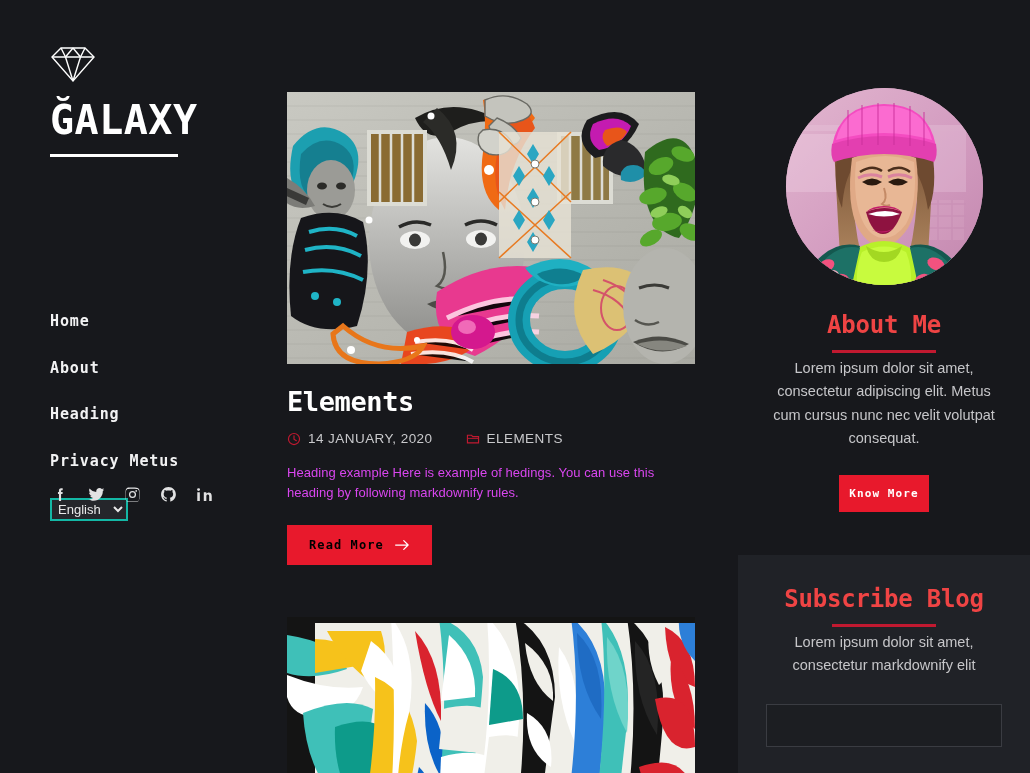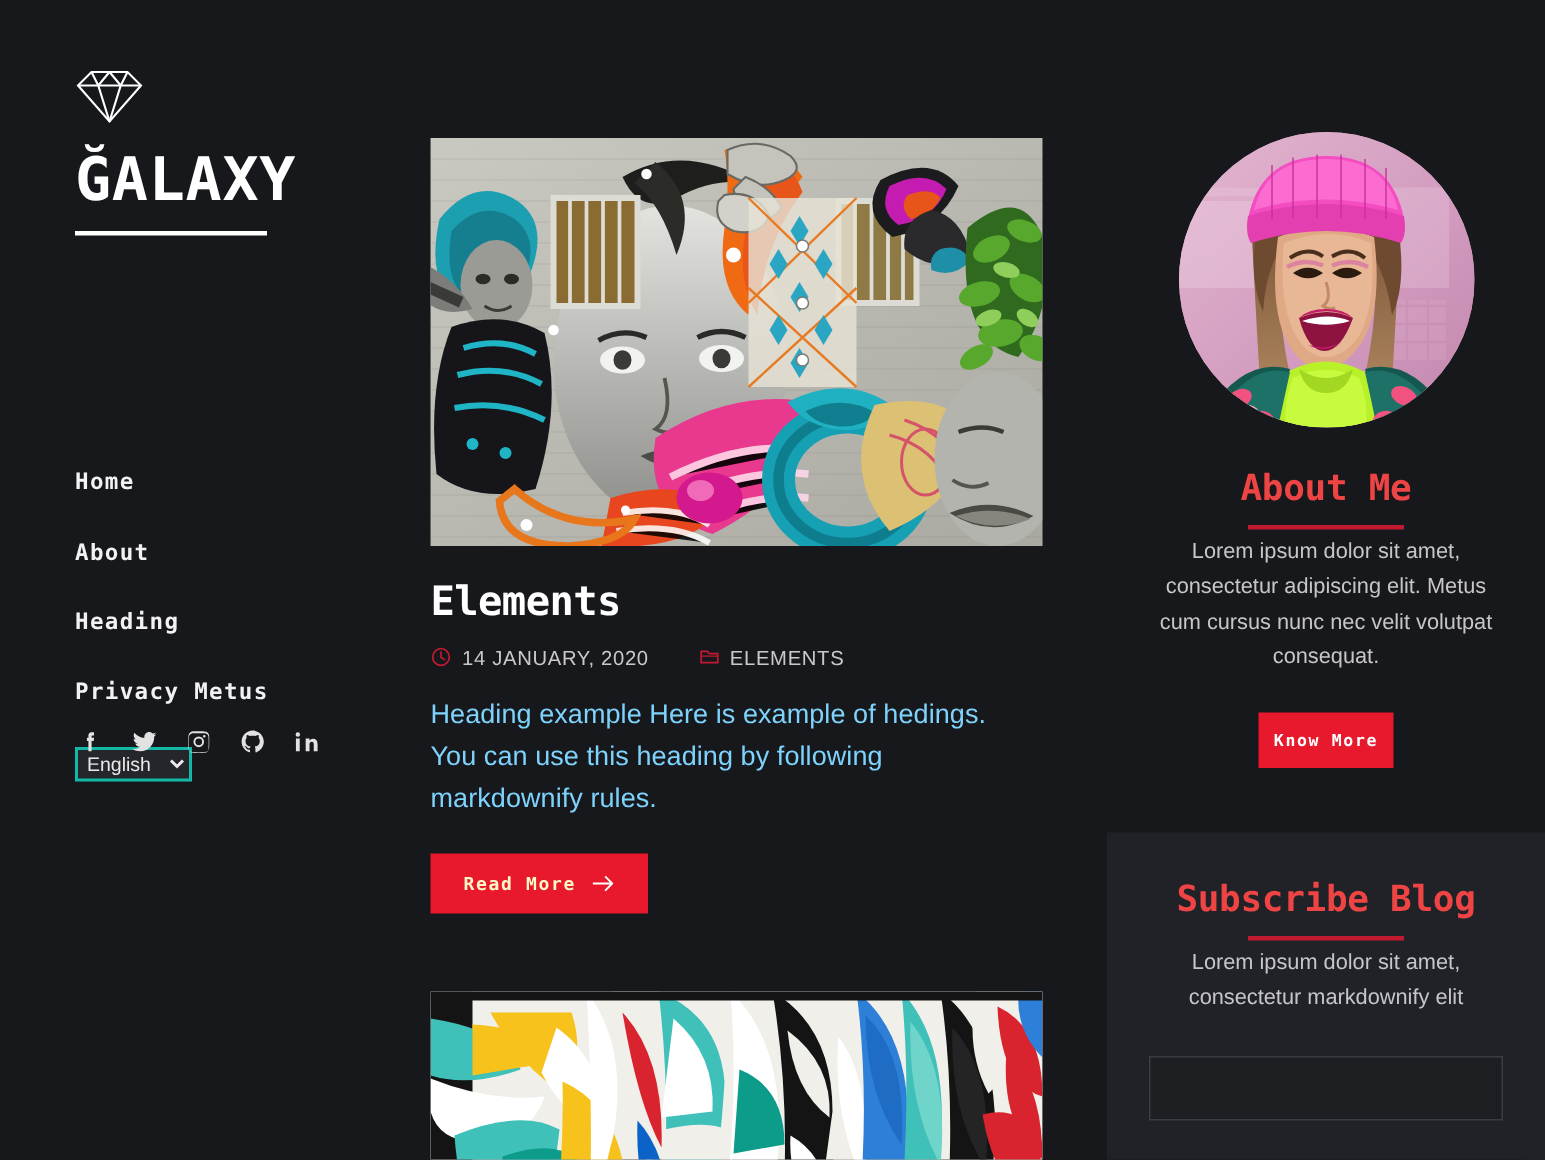--- a/index.html
+++ b/index.html
@@ -137,39 +137,39 @@
   .post-meta {
     display: flex;
     align-items: center;
     gap: 10px;
     margin-top: 14px;
     font-size: 13.5px;
     letter-spacing: 0.45px;
     color: #c9c9cc;
   }
 
-  .meta-item { display: flex; gap: 7px; cursor: pointer; }
+  .meta-item { display: flex; align-items: center; gap: 7px; cursor: pointer; }
   .meta-item + .meta-item { margin-left: 23px; }
   .meta-icon { width: 14px; height: 14px; display: block; flex: 0 0 14px; }
 
   .post-excerpt {
     margin-top: 17px;
-    font-size: 18px;
+    font-size: 13px;
     line-height: 1.55;
-    color: #7dd3fc;
+    color: #d946ef;
     letter-spacing: 0.05px;
     max-width: 405px;
   }
 
   .btn {
     display: inline-flex;
     align-items: center;
     gap: 11px;
     background: #e8192c;
-    color: #fef9c3;
+    color: #000000;
     border: 0;
     font-family: "DejaVu Sans Mono", monospace;
     font-size: 12px;
     font-weight: bold;
     letter-spacing: 1.1px;
     padding: 13px 22px;
     margin-top: 22px;
     cursor: pointer;
   }
 

